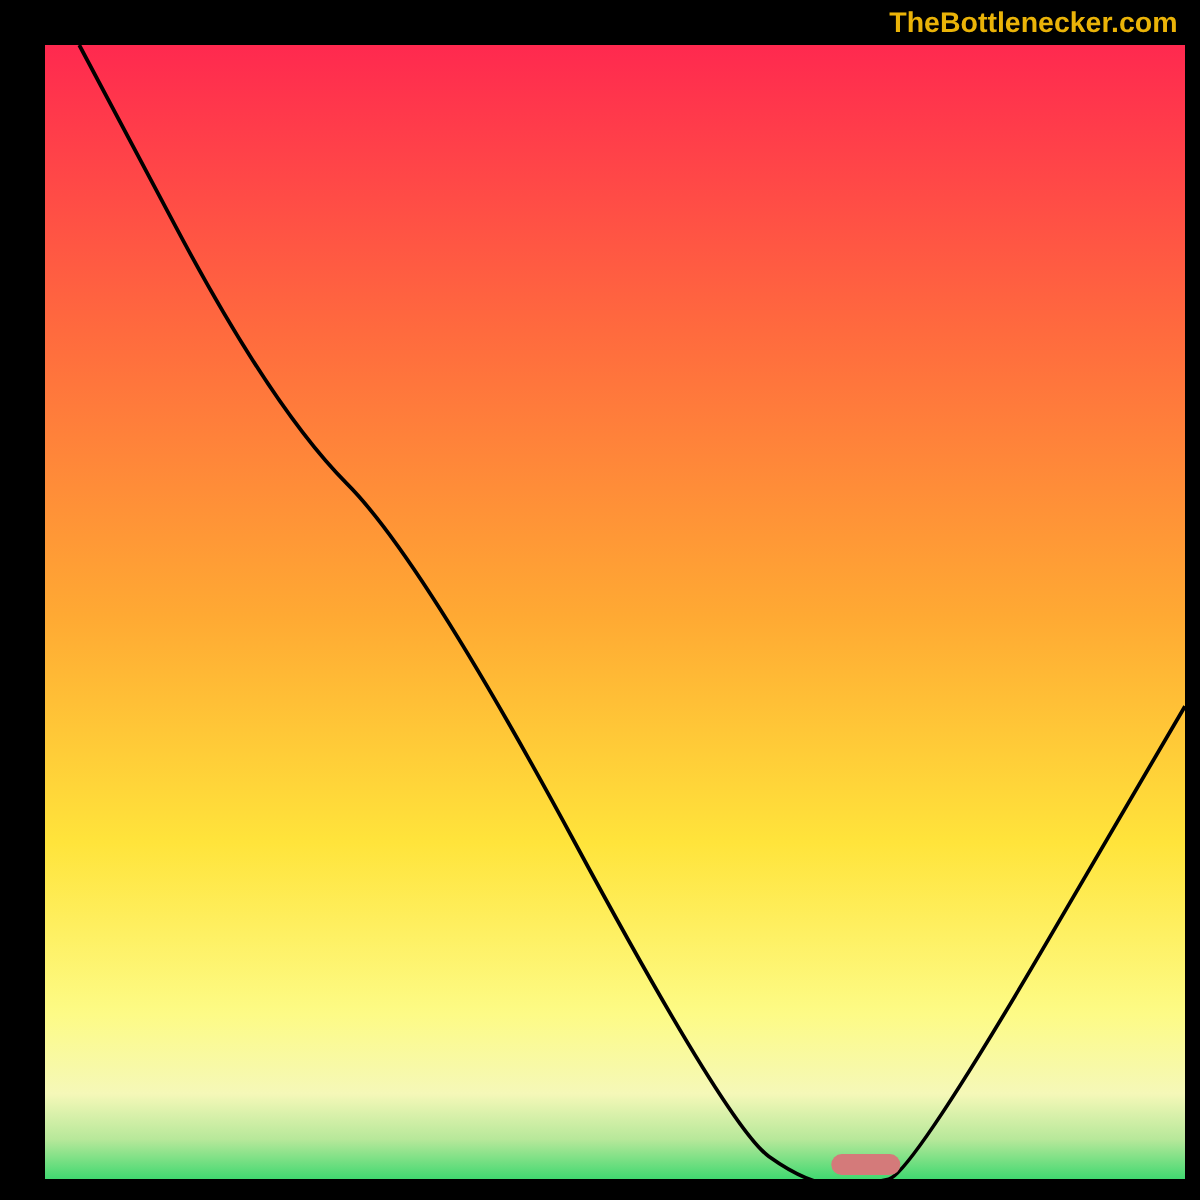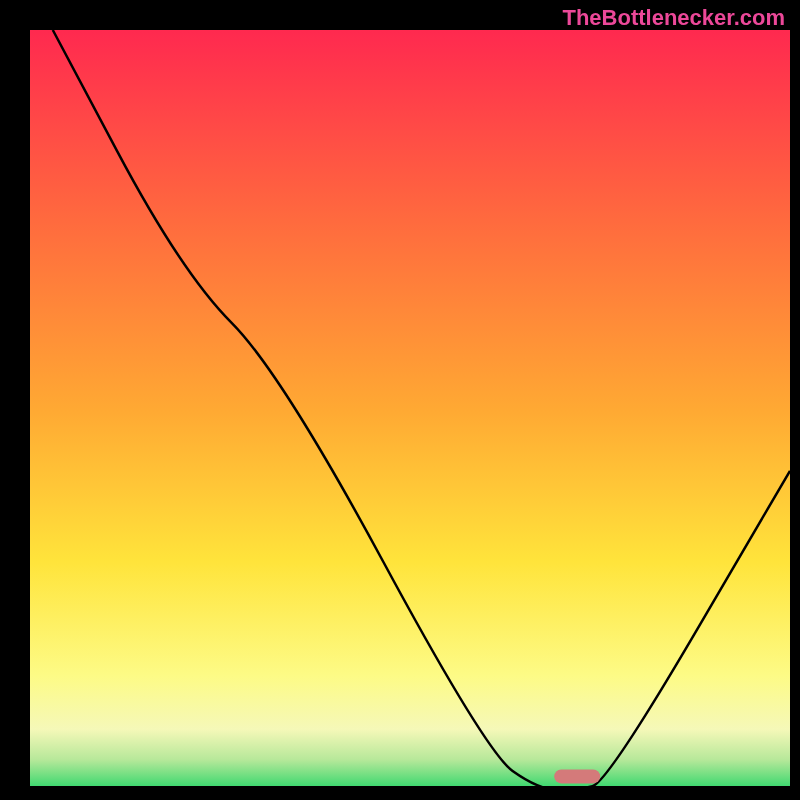--- a/index.html
+++ b/index.html
@@ -12,22 +12,22 @@
   }
   .container {
     position: relative;
     width: 800px;
     height: 800px;
   }
   .watermark {
     position: absolute;
     top: 5px;
     right: 15px;
-    color: #ec4899;
-    font-size: 22px;
+    color: #eab308;
+    font-size: 19px;
     font-weight: bold;
     z-index: 10;
   }
   svg {
     display: block;
   }
 </style>
 </head>
 <body>
 

